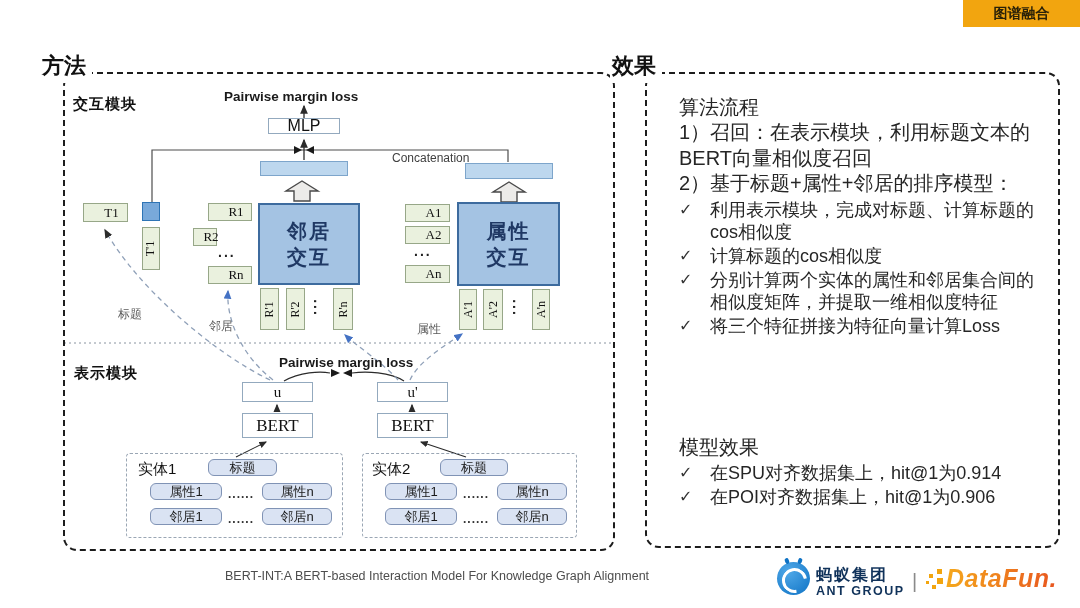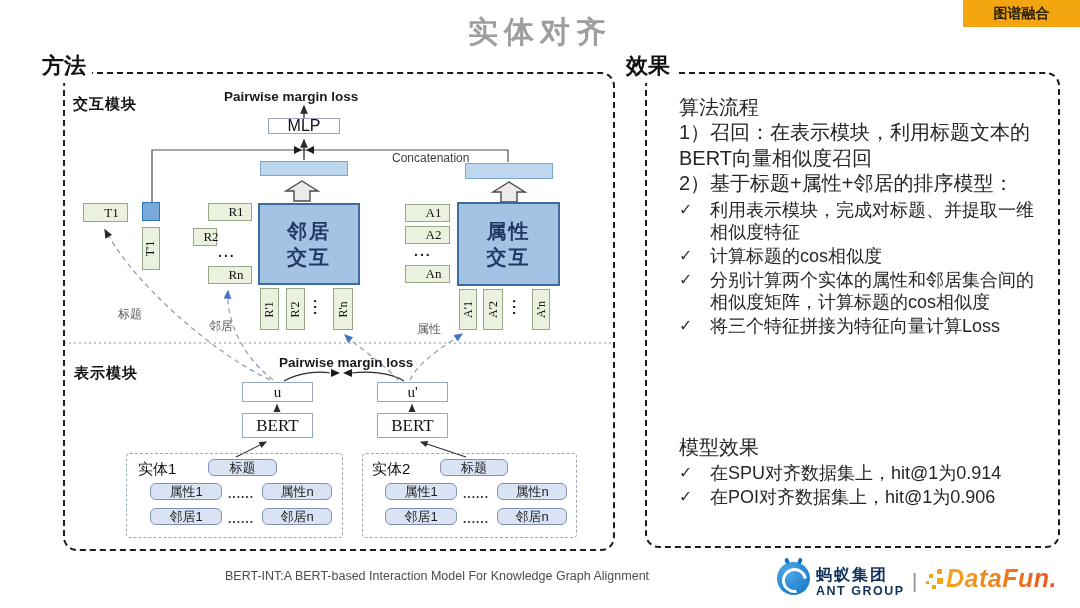--- a/index.html
+++ b/index.html
@@ -13,21 +13,21 @@
   
   #slide-title { left:0; top:12px; width:1080px; text-align:center; font-size:30px; color:#9e9e9e; letter-spacing:6px; font-weight:bold; }
   #badge { left:963px; top:0; width:117px; height:27px; background:#F2A50F; color:#2b2208; font-size:14px; font-weight:bold; }
 
   
   .panel { border:2.5px dashed #1c1c1c; border-radius:14px; }
   #method-panel { left:63px; top:72px; width:552px; height:479px; }
   #effect-panel { left:645px; top:72px; width:415px; height:476px; }
   .panel-label { font-size:22px; font-weight:bold; color:#111; background:#fff; padding:0 6px 2px 2px; }
   #method-label { left:40px; top:51px; }
-  #effect-label { left:624px; top:51px; }
+  #effect-label { left:610px; top:51px; }
   .modlabel { font-size:15px; font-weight:bold; color:#111; letter-spacing:1px; }
 
   
   .gbox { background:#EAF1DE; border:1px solid #97A788; color:#111;
           font-family:"Liberation Serif","DejaVu Serif",serif; font-size:13px;padding-left:12px; }
   .vbox { background:#EAF1DE; border:1px solid #97A788; color:#111; }
   .vbox span { transform:rotate(-90deg); white-space:nowrap;
           font-family:"Liberation Serif","DejaVu Serif",serif; font-size:12px; }
   .bar  { background:#BDD7EE; border:1px solid #7DA5CB; }
   .wbox { background:#fff; border:1.5px solid #93A9BE; font-family:"Liberation Serif","DejaVu Serif",serif; color:#111; }
@@ -65,21 +65,20 @@
   #logo-divider { left:912px; top:570px; font-size:20px; color:#8a8a8a; }
   #datafun { left:946px; top:564px; font-size:25px; font-weight:bold; font-style:italic;
       background:linear-gradient(90deg,#F5A81C,#E8551F); -webkit-background-clip:text; background-clip:text;
       color:#EE8A20; -webkit-text-fill-color:transparent; letter-spacing:0.5px; }
 </style>
 </head>
 <body>
 
 <div id="stage">
 
-  <div class="abs" id="slide-title">实体对齐</div>
   <div class="abs ctr" id="badge">图谱融合</div>
 
   <svg class="abs" style="left:0;top:0;" width="1080" height="608" viewBox="0 0 1080 608">
     <defs>
       <marker id="ad" markerWidth="8" markerHeight="8" refX="6" refY="3" orient="auto">
         <path d="M0,0 L7,3 L0,6 Z" fill="#2b2b2b"></path>
       </marker>
       <marker id="ab" markerWidth="8" markerHeight="8" refX="6" refY="3" orient="auto">
         <path d="M0,0 L7,3 L0,6 Z" fill="#4472C4"></path>
       </marker>
@@ -216,29 +215,29 @@
 
   <div class="abs" id="algo-block">
     <div class="algo-title">算法流程</div>
     <div id="algo-lines">
         <div class="algo-line">1）召回：在表示模块，利用标题文本的BERT向量相似度召回</div>
         <div class="algo-line">2）基于标题+属性+邻居的排序模型：</div>
       </div>
     <div id="algo-bullets">
         <div class="brow">
           <span class="chk">✓</span>
-          <span class="btx">利用表示模块，完成对标题、并提取一维相似度特征</span>
+          <span class="btx">利用表示模块，完成对标题、计算标题的cos相似度</span>
         </div>
         <div class="brow">
           <span class="chk">✓</span>
           <span class="btx">计算标题的cos相似度</span>
         </div>
         <div class="brow">
           <span class="chk">✓</span>
-          <span class="btx">分别计算两个实体的属性和邻居集合间的相似度矩阵，计算标题的cos相似度</span>
+          <span class="btx">分别计算两个实体的属性和邻居集合间的相似度矩阵，并提取一维相似度特征</span>
         </div>
         <div class="brow">
           <span class="chk">✓</span>
           <span class="btx">将三个特征拼接为特征向量计算Loss</span>
         </div>
       </div>
   </div>
 
   <div class="abs" id="model-block">
     <div class="algo-title">模型效果</div>

